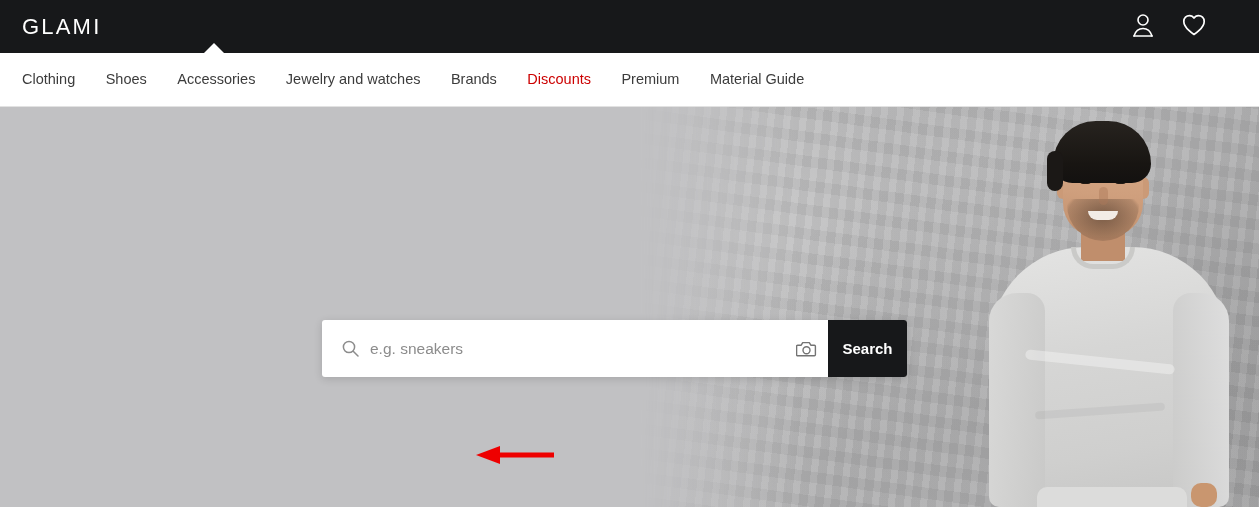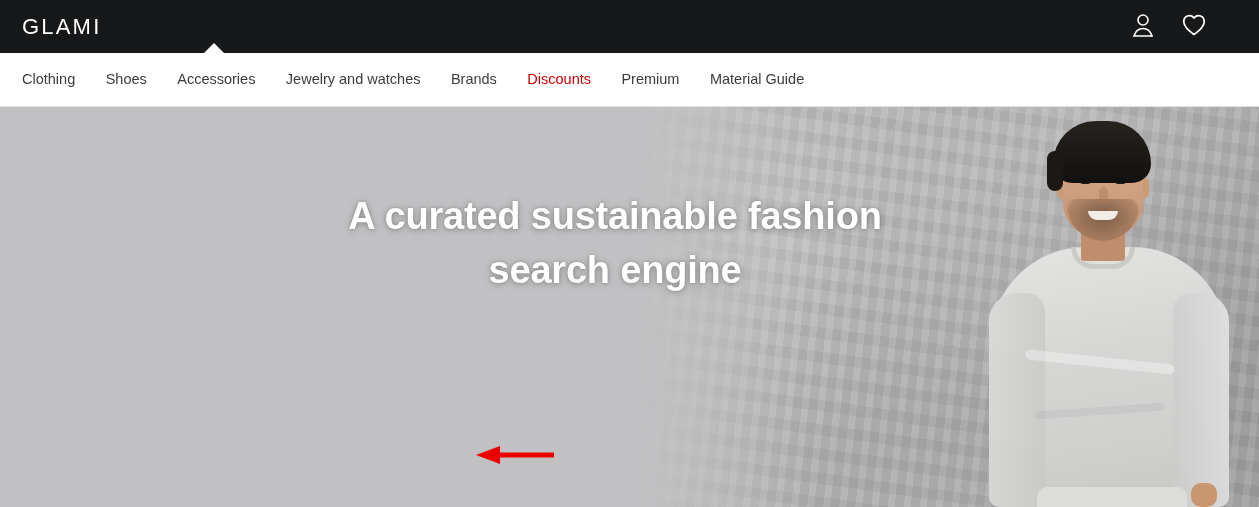--- a/index.html
+++ b/index.html
@@ -223,25 +223,37 @@
       <div class="m-beard"></div>
       <div class="m-mouth"></div>
       <div class="m-nose"></div>
       <div class="m-eye-l"></div>
       <div class="m-eye-r"></div>
       <div class="m-brow-l"></div>
       <div class="m-brow-r"></div>
       <div class="m-hair"></div>
     </div>
 
-    <div class="headline">
-      <div>A curated sustainable fashion</div>
-      <div>search engine</div>
-    </div>
-
+
+    <div class="searchbox">
+      <span class="search-mag">
+        <svg width="17" height="17" viewBox="0 0 17 17" fill="none" stroke="#8c8c8c" stroke-width="1.5">
+          <circle cx="7" cy="7" r="5.6"></circle>
+          <line x1="11.2" y1="11.2" x2="16" y2="16" stroke-linecap="round"></line>
+        </svg>
+      </span>
+      <input class="search-input" type="text" placeholder="e.g. sneakers" style="">
+      <span class="cam-btn">
+        <svg width="21" height="18" viewBox="0 0 21 18" fill="none" stroke="#737373" stroke-width="1.4">
+          <path d="M1.6 5.2h3.6l1.5-2.6h6.6l1.5 2.6h3.6a1 1 0 0 1 1 1v8.6a1 1 0 0 1-1 1H1.6a1 1 0 0 1-1-1V6.2a1 1 0 0 1 1-1z" stroke-linejoin="round"></path>
+          <circle cx="10.5" cy="10.2" r="3.5"></circle>
+        </svg>
+      </span>
+      <button class="search-btn">Search</button>
+    </div>
 
     <div class="annot-arrow">
       <svg width="92" height="28" viewBox="0 0 92 28">
         <line x1="28" y1="14" x2="84" y2="14" stroke="#ee0000" stroke-width="5" stroke-linecap="butt"></line>
         <polygon points="6,14 30,5 30,23" fill="#ee0000"></polygon>
       </svg>
     </div>
   </div>
 
 </div>

